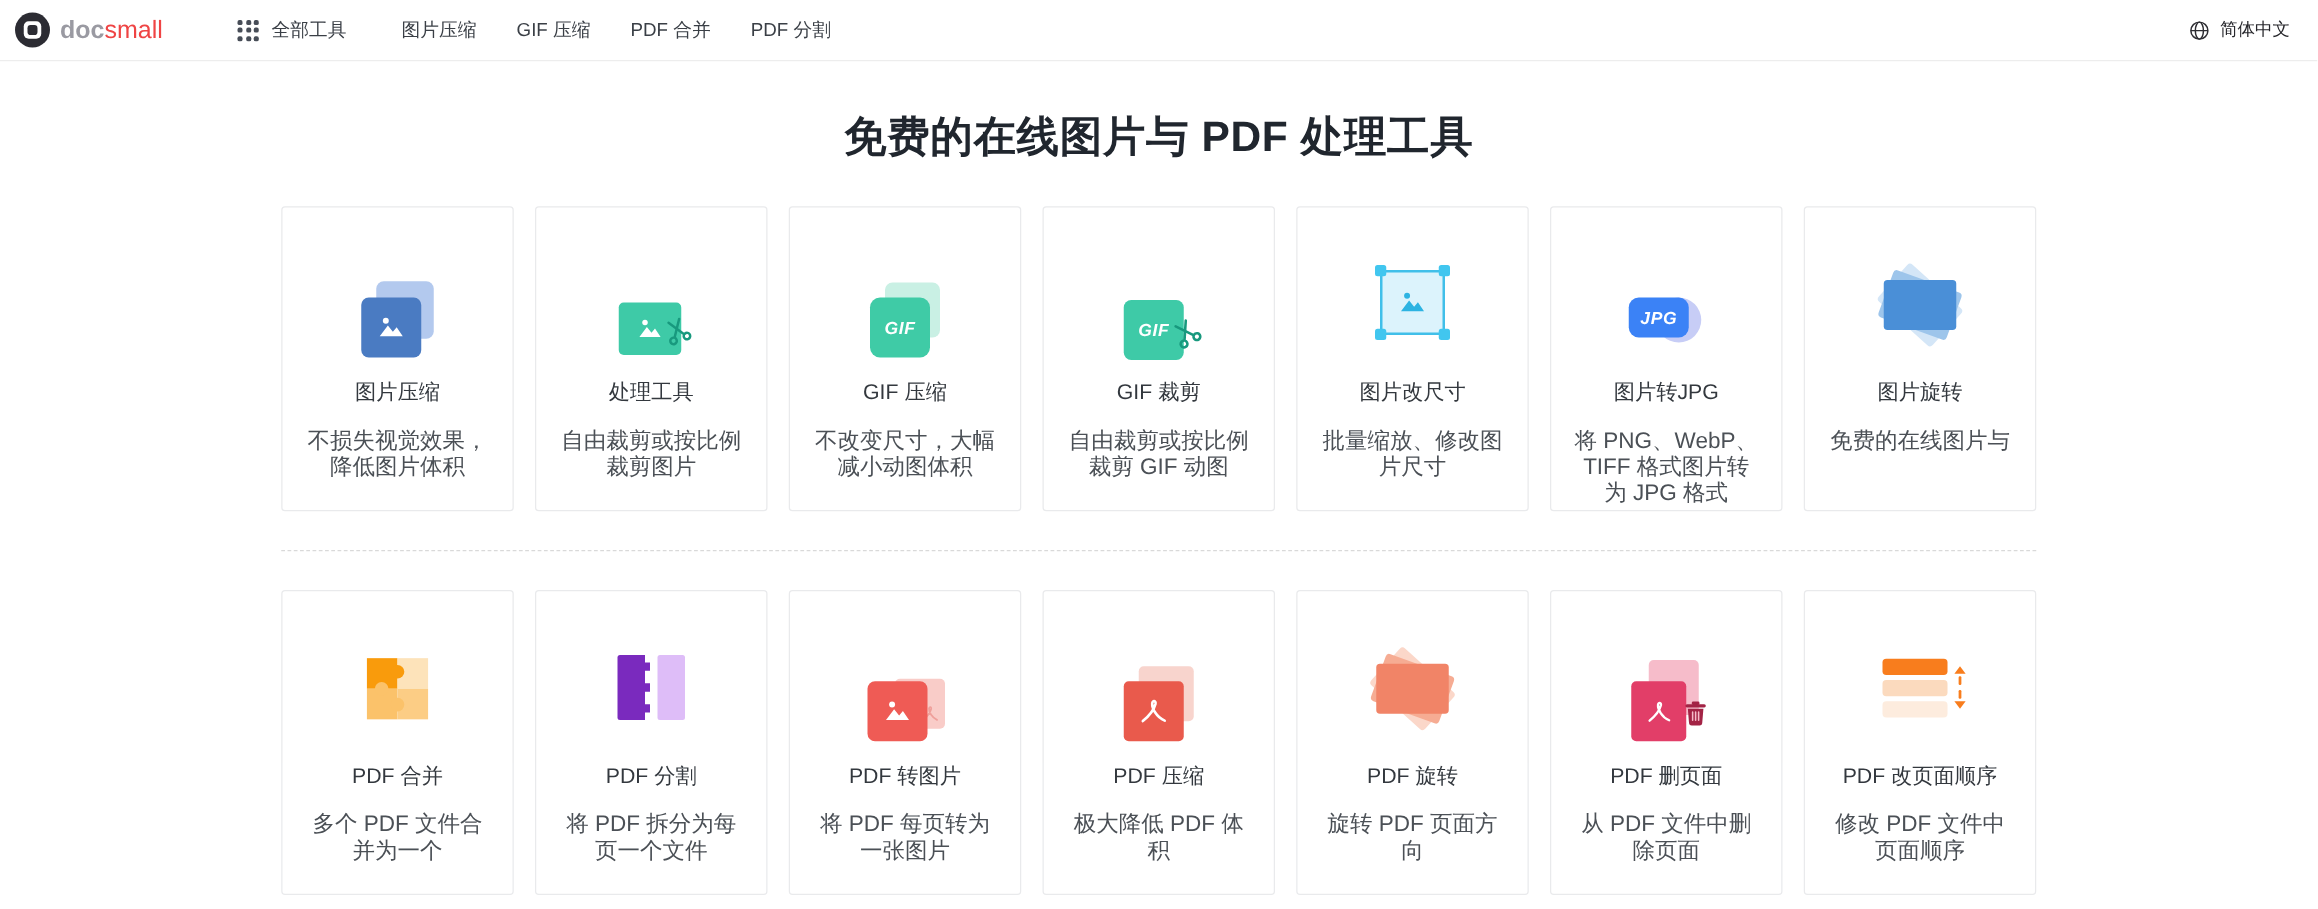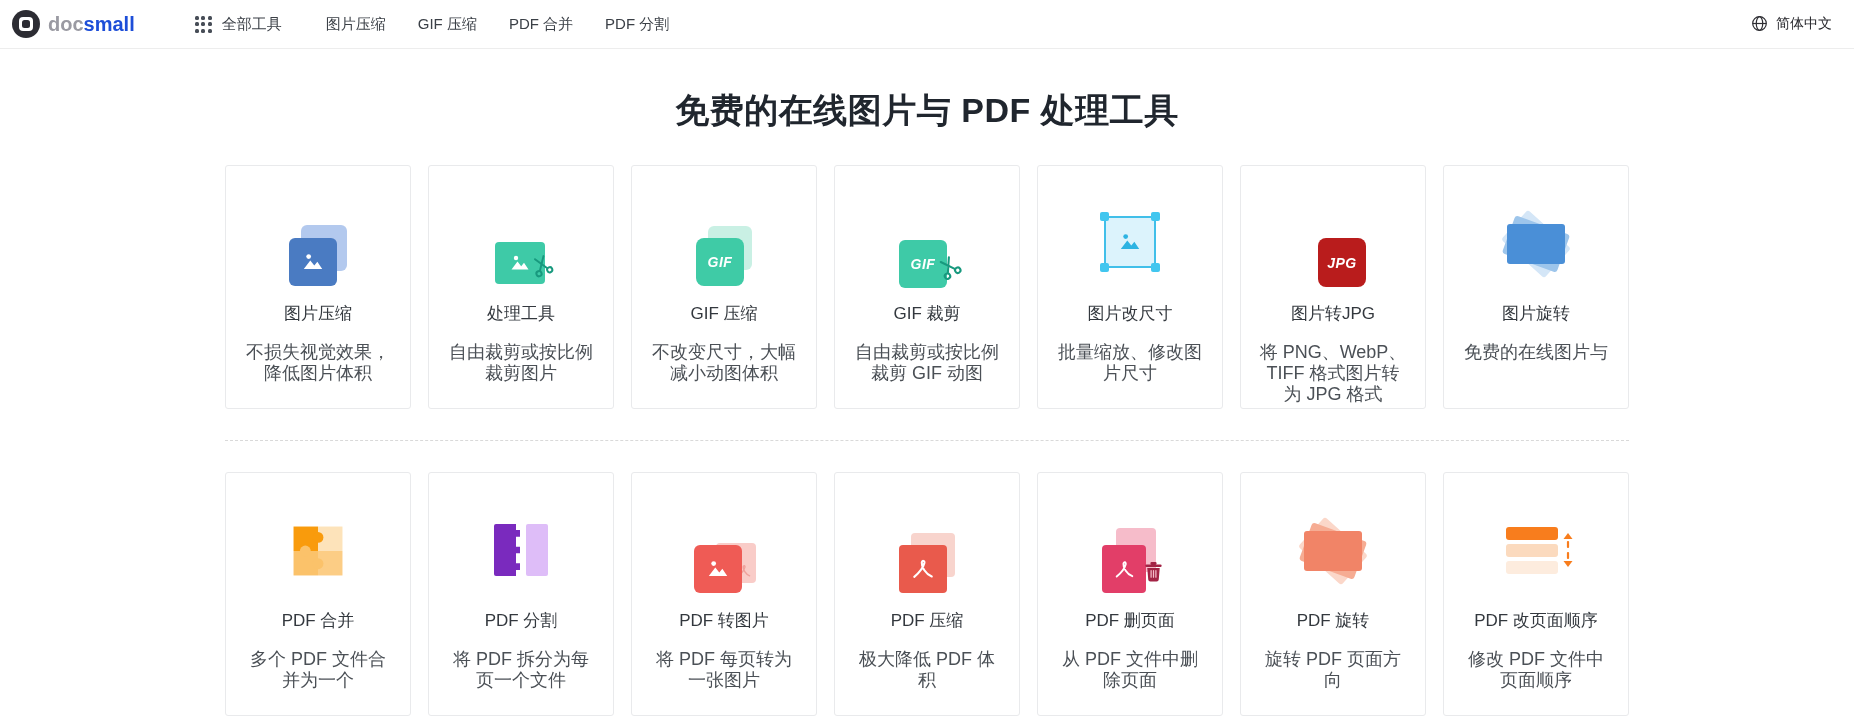--- a/index.html
+++ b/index.html
@@ -8,28 +8,28 @@
 
   
   .navbar{ display:flex; align-items:center; height:49px; border-bottom:1px solid #ededed;
     padding:0 22px 0 12px; }
   .logo{ display:flex; align-items:center; cursor:pointer; }
   .logo-mark{ width:28px; height:28px; border-radius:50%; background:#2c2c33; position:relative; margin-right:8px; }
   .logo-mark::before{ content:""; position:absolute; left:7px; top:7px; width:14px; height:14px; background:#fff; border-radius:4px; }
   .logo-mark::after{ content:""; position:absolute; left:10px; top:10px; width:8px; height:8px; background:#2c2c33; border-radius:2.5px; }
   .logo-text{ font-size:20px; }
   .logo-doc{ color:#9a9aa2; font-weight:600; }
-  .logo-small{ color:#1d4ed8; font-weight:700; }
+  .logo-small{ color:#ef4444; font-weight:400; }
   .nav-apps{ display:flex; align-items:center; margin-left:60px; cursor:pointer; }
   .grid-icon{ width:17px; height:17px; display:grid; grid-template-columns:repeat(3,1fr); gap:2.5px; margin-right:10px; }
   .grid-icon span{ background:#474d57; border-radius:1.5px; }
   .nav-apps-label,.nav-link{ font-size:15px; color:#3a3f46; text-decoration:none; }
   .nav-links{ display:flex; margin-left:44px; gap:32px; }
   .nav-link{ cursor:pointer; }
-  .nav-right{ margin-left:auto; display:flex; align-items:flex-start; gap:8px; cursor:pointer; }
+  .nav-right{ margin-left:auto; display:flex; align-items:flex-end; gap:8px; cursor:pointer; }
   .lang-label{ font-size:14px; color:#26262b; }
 
   
   .hero-title{ margin-top:44px; text-align:center; font-size:34px; line-height:34px;
     font-weight:700; color:#20262e; letter-spacing:.5px; }
 
   
   .tools{ width:1404px; margin:38px auto 0; }
   .row{ display:grid; grid-template-columns:repeat(7,1fr); gap:17px; }
   .divider{ border-top:1px dashed #d9d9d9; margin:31px 0; }
@@ -56,21 +56,21 @@
   
   .ic-gifx .front{ left:4px; top:4px; width:48px; height:48px; border-radius:6px; background:#3ecaa7; }
   
   .ic-rsz .frame{ left:6px; top:4px; width:52px; height:52px; background:#dcf3fc; border:2px solid #41bfe9;
     display:flex; align-items:center; justify-content:center; }
   .ic-rsz .h{ width:9px; height:9px; background:#41c6ef; border-radius:2px; z-index:2; }
   .ic-rsz .h1{ left:2px; top:0; } .ic-rsz .h2{ left:53px; top:0; }
   .ic-rsz .h3{ left:2px; top:51px; } .ic-rsz .h4{ left:53px; top:51px; }
   
   .ic-jpg .circle{ right:4px; bottom:2px; width:36px; height:36px; border-radius:50%; background:#c7cdf6; }
-  .ic-jpg .front{ left:17px; top:2px; width:48px; height:49px; border-radius:8px; background:#b91c1c; z-index:1; }
+  .ic-jpg .front{ left:2px; top:2px; width:48px; height:32px; border-radius:8px; background:#3b82f6; z-index:1; }
   
   .ic-rot .r0,.ic-rot .r1,.ic-rot .r2{ left:3px; top:12px; width:58px; height:40px; border-radius:3px; }
   .ic-rot .r0{ transform:rotate(42deg); }
   .ic-rot .r1{ transform:rotate(20deg); }
   .ic-rot.blue .r0{ background:#d4e6f7; } .ic-rot.blue .r1{ background:#9dc5eb; } .ic-rot.blue .r2{ background:#4a8fd7; }
   .ic-rot.coral .r0{ background:#fbd7c9; } .ic-rot.coral .r1{ background:#f6ac93; } .ic-rot.coral .r2{ background:#f18467; }
   
   .ic-split .l{ left:5px; top:5px; width:26px; height:52px; background:#7a2abe; border-radius:2px; }
   .ic-split .r{ left:37px; top:5px; width:22px; height:52px; background:#debdf8; border-radius:2px; }
   .ic-split .dash{ left:27px; top:1px; height:60px; width:0; border-left:5px dashed #fff; z-index:2; }
@@ -297,46 +297,46 @@
             <svg viewBox="0 0 32 32" width="28" height="28">
               <path d="M6 25 C 12 20 16.5 13.5 17.6 9.2 C 18.2 6.3 14.9 5.8 14.6 8.8 C 14.2 13.2 18.5 21.5 26 24.6" fill="none" stroke="#fff" stroke-width="2.4" stroke-linecap="round"></path>
             </svg>
           </span>
       </div>
       <div class="card-title">PDF 压缩</div>
       <div class="card-desc">极大降低 PDF 体积</div>
     </div>
 
     <div class="card">
+      <div class="ic ic-rot coral">
+        <span class="r0"></span>
+          <span class="r1"></span>
+          <span class="r2"></span>
+      </div>
+      <div class="card-title">PDF 旋转</div>
+      <div class="card-desc">旋转 PDF 页面方向</div>
+    </div>
+
+    <div class="card">
       <div class="ic ic-del">
         <span class="back"></span>
         <span class="front sq">
             <svg viewBox="0 0 32 32" width="25" height="25">
               <path d="M6 25 C 12 20 16.5 13.5 17.6 9.2 C 18.2 6.3 14.9 5.8 14.6 8.8 C 14.2 13.2 18.5 21.5 26 24.6" fill="none" stroke="#fff" stroke-width="2.4" stroke-linecap="round"></path>
             </svg>
           </span>
         <span class="trash"><svg viewBox="0 0 24 24" width="23" height="23">
           <rect x="3.5" y="4.6" width="17" height="2.6" rx="1.3" fill="#a32345"></rect>
           <rect x="8.8" y="2.2" width="6.4" height="3" rx="1.2" fill="#a32345"></rect>
           <path d="M5.5 8.4 h13 l-1 12 a2.2 2.2 0 0 1 -2.2 2 H8.7 a2.2 2.2 0 0 1 -2.2 -2 Z" fill="#a32345"></path>
           <path d="M9.5 11 v7 M12 11 v7 M14.5 11 v7" stroke="#f6bcca" stroke-width="1.3" stroke-linecap="round" fill="none"></path>
         </svg></span>
       </div>
       <div class="card-title">PDF 删页面</div>
       <div class="card-desc">从 PDF 文件中删除页面</div>
-    </div>
-
-    <div class="card">
-      <div class="ic ic-rot coral">
-        <span class="r0"></span>
-          <span class="r1"></span>
-          <span class="r2"></span>
-      </div>
-      <div class="card-title">PDF 旋转</div>
-      <div class="card-desc">旋转 PDF 页面方向</div>
     </div>
 
     <div class="card">
       <div class="ic ic-ord">
         <span class="b b1"></span>
           <span class="b b2"></span>
           <span class="b b3"></span>
         <span class="arrow"><svg viewBox="0 0 12 36" width="12" height="36">
           <path d="M6 1 L10.5 7 H1.5 Z" fill="#f87d1d"></path>
           <rect x="4.9" y="9" width="2.2" height="7" rx="1" fill="#f87d1d"></rect>

